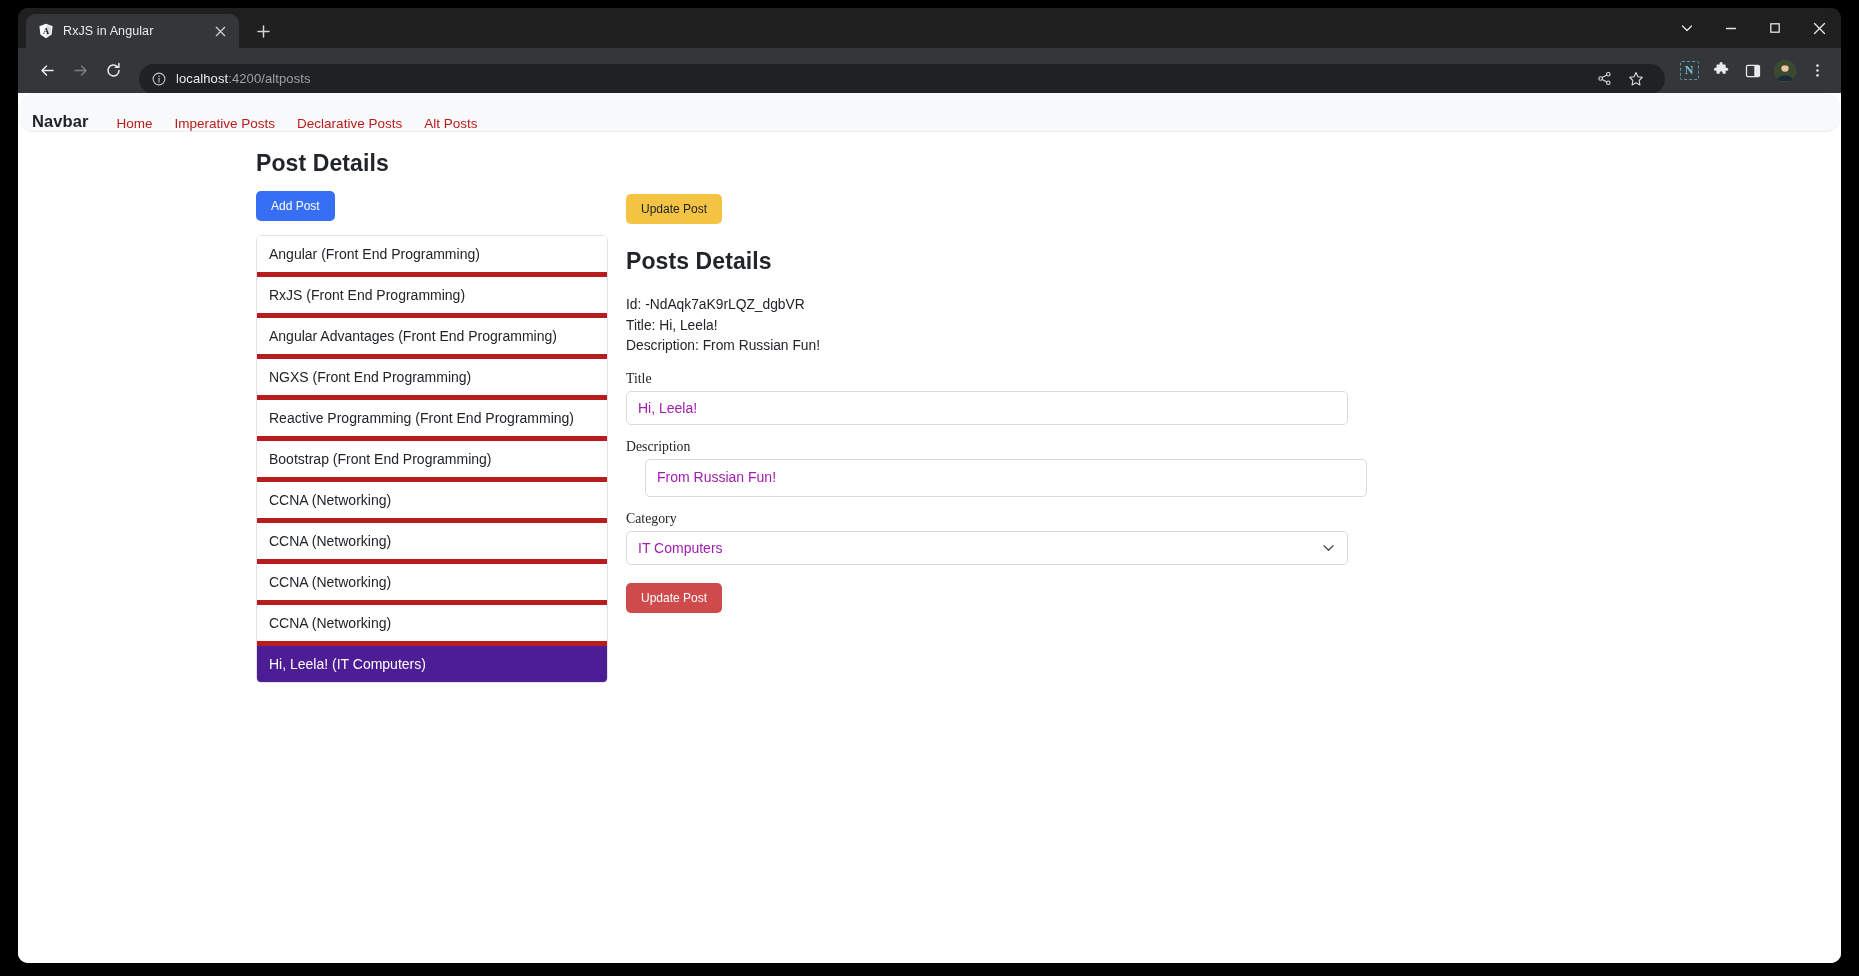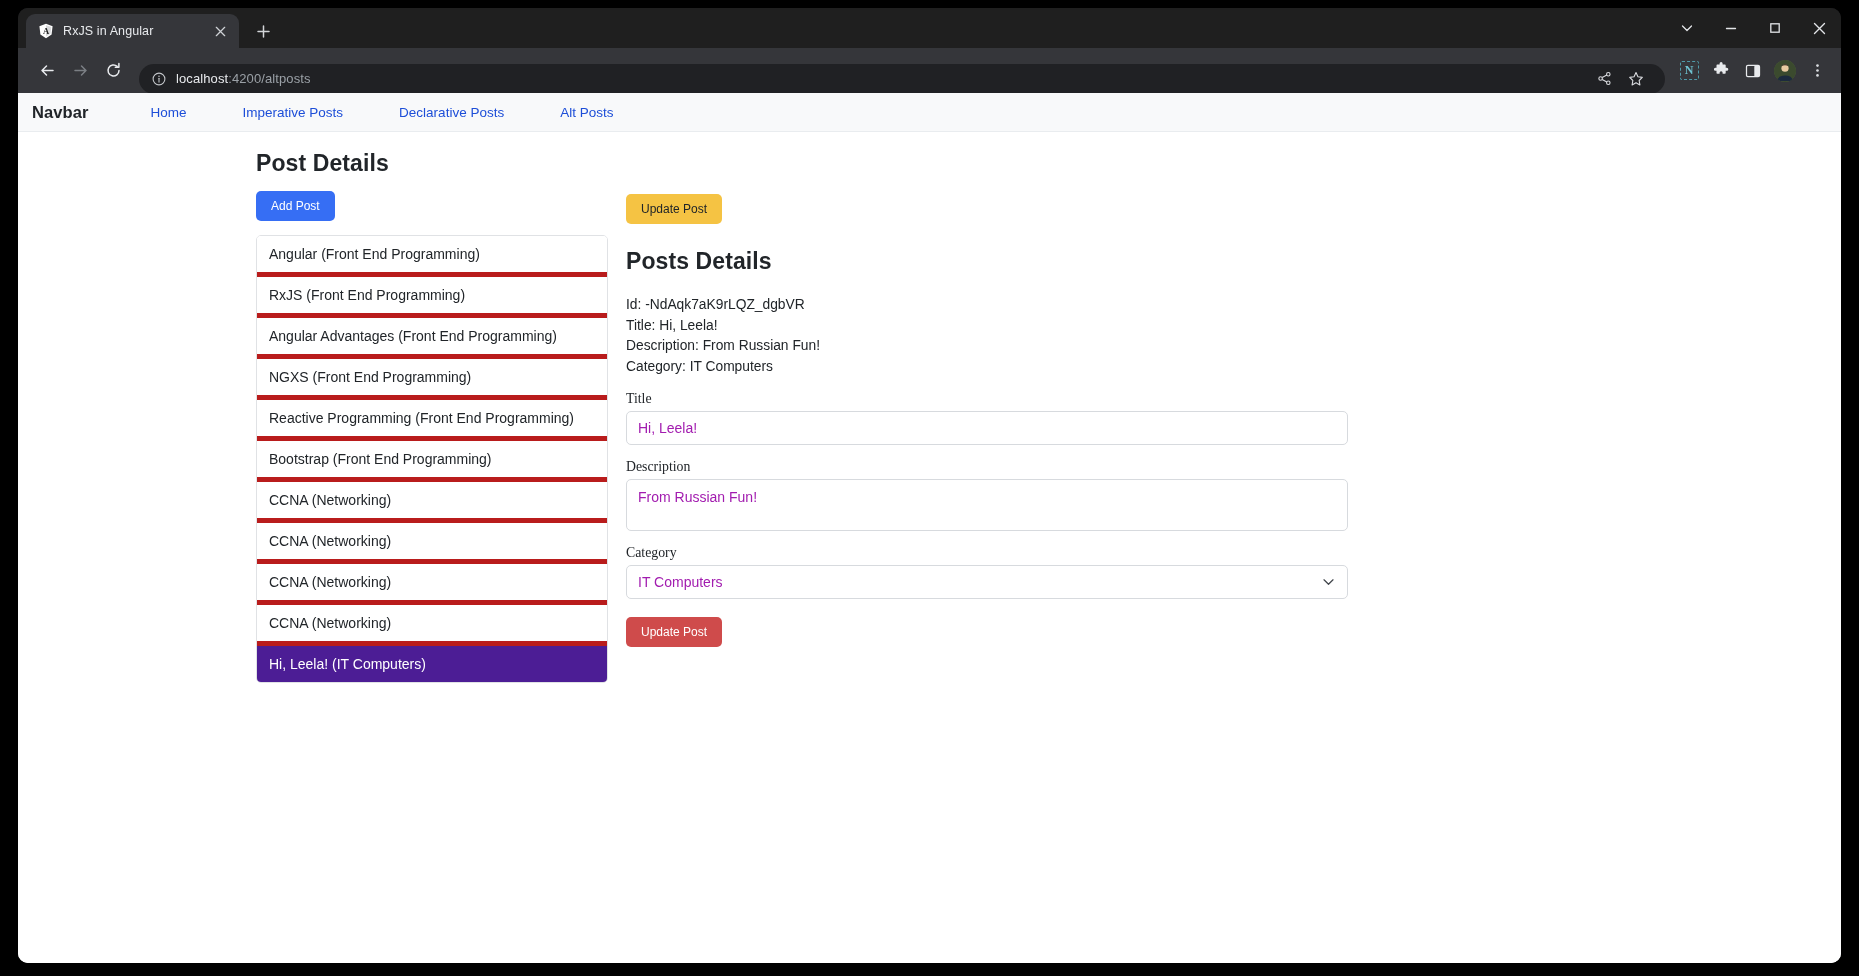--- a/index.html
+++ b/index.html
@@ -166,37 +166,37 @@
     flex: 1 1 auto;
     background: #ffffff;
     overflow: hidden;
     position: relative;
   }
   .app-navbar {
     height: 39px;
     background: #f8f9fa;
     border-bottom: 1px solid #e9ecef;
     display: flex;
-    align-items: center;
+    align-items: flex-end;
     padding: 0 14px;
     gap: 0;
+    border-radius: 16px;
   }
   .brand {
     font-size: 16.5px;
     color: #212529;
     font-weight: 600;
     margin-right: 28px;
     letter-spacing: .1px;
   }
   .navlink {
     font-size: 13.5px;
-    color: #1d4ed8;
+    color: #b91c1c;
     margin-right: 22px;
     white-space: nowrap;
-    margin-left: 34px;
   }
 
   .page {
     padding: 0;
     position: relative;
     height: calc(100% - 39px);
     background: #fff;
   }
 
   .col-left {
@@ -278,24 +278,25 @@
     border-radius: 5px;
     font-size: 14px;
     font-family: "Liberation Sans", sans-serif;
     color: #a21caf;
     padding: 8px 11px;
     background: #fff;
     outline: none;
     display: block;
   }
   textarea.form-control {
-    height: 52px;
+    height: 38px;
     resize: none;
     overflow: hidden;
     line-height: 1.4;
+    margin-left: 19px;
   }
   .select-wrap { position: relative; }
   .select-wrap .chev {
     position: absolute;
     right: 13px; top: 50%;
     transform: translateY(-50%);
     pointer-events: none;
     color: #43484d;
     display: flex;
   }
@@ -467,21 +468,20 @@
       </div>
 
       <div class="col-right">
         <button class="btn btn-warning">Update Post</button>
 
         <h2 class="sec-title">Posts Details</h2>
 
         <div class="detail-line">Id: -NdAqk7aK9rLQZ_dgbVR</div>
         <div class="detail-line">Title: Hi, Leela!</div>
         <div class="detail-line">Description: From Russian Fun!</div>
-        <div class="detail-line">Category: IT Computers</div>
 
         <label class="form-label">Title</label>
         <input class="form-control" type="text" value="Hi, Leela!" style="">
 
         <label class="form-label">Description</label>
         <textarea class="form-control" style="">From Russian Fun!</textarea>
 
         <label class="form-label">Category</label>
         <div class="select-wrap">
           <select class="form-control">

